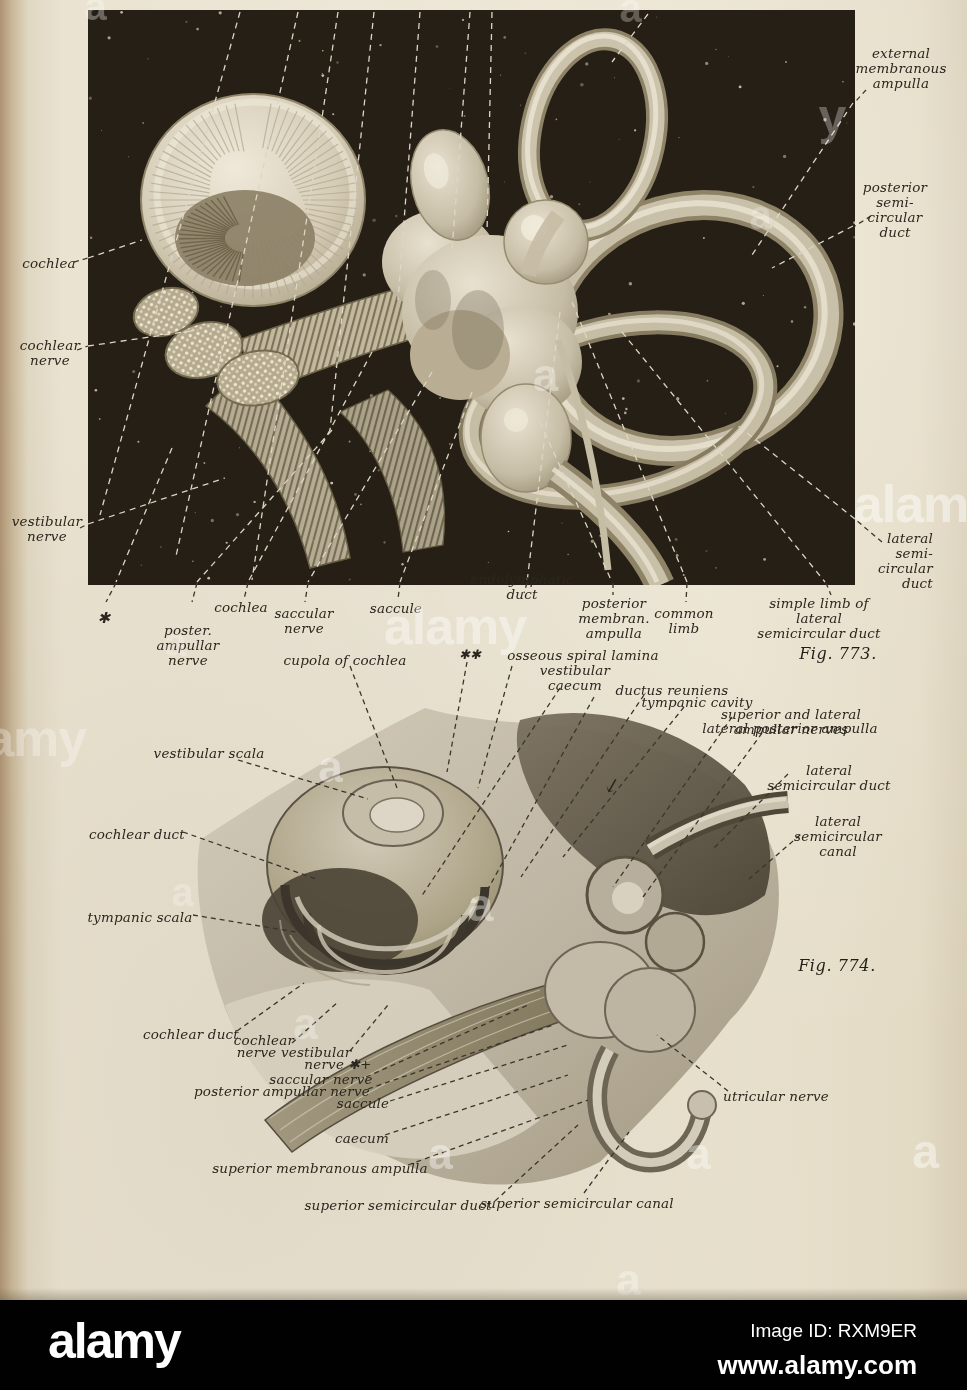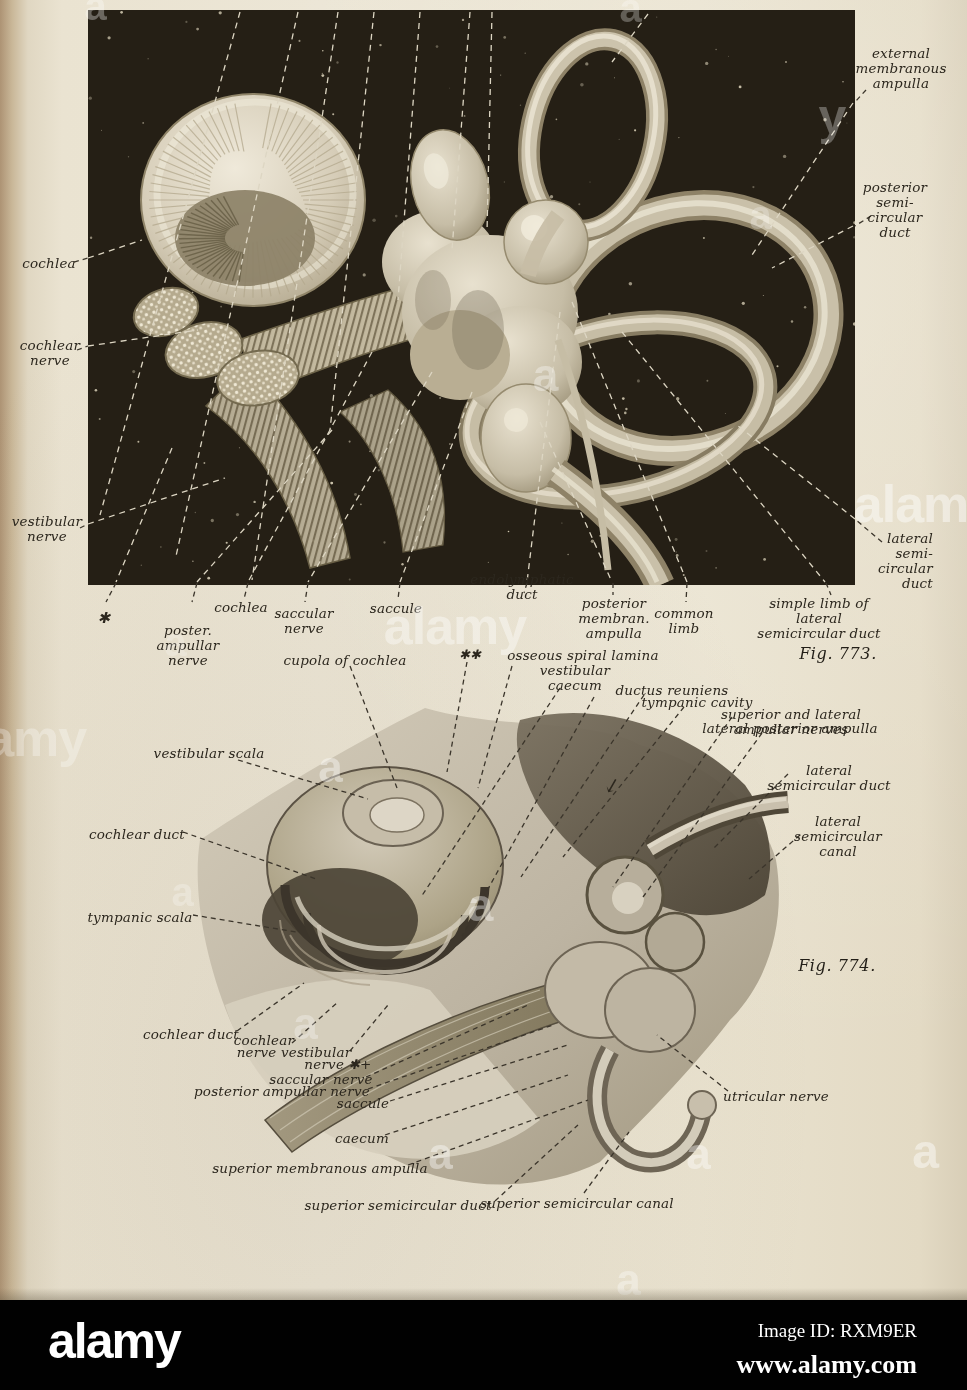--- a/index.html
+++ b/index.html
@@ -21,21 +21,21 @@
     letter-spacing:.2px;font-family:"DejaVu Serif",serif;}
   .fig-caption{position:absolute;transform:translateX(-50%);font-style:italic;font-size:16px;
     color:#221e17;letter-spacing:.6px;font-family:"DejaVu Serif",serif;}
   .wm-layer{position:absolute;inset:0;pointer-events:none;}
   .wm{position:absolute;transform:translateX(-50%);color:#ffffff;
     font-family:"Liberation Sans",sans-serif;font-weight:bold;letter-spacing:-1px;line-height:1;}
   .bar{position:absolute;left:0;top:1300px;width:967px;height:90px;background:#010101;}
   .bar-logo{position:absolute;left:48px;top:16px;font-family:"Liberation Sans",sans-serif;
     font-weight:bold;font-size:50px;color:#fff;letter-spacing:-2px;line-height:1;}
   .bar-meta{position:absolute;right:50px;top:20px;text-align:right;color:#fff;
-    font-family:Liberation Serif, serif;}
+    font-family:Liberation Sans, sans-serif;}
   .bar-id{font-size:19px;}
   .bar-url{font-size:26px;font-weight:bold;margin-top:8px;}
   .shadow-strip{position:absolute;left:0;top:1288px;width:967px;height:12px;
     background:linear-gradient(180deg,transparent,rgba(90,80,60,.35));}
 </style>
 </head>
 <body>
 
 <div class="page"></div>
 <div class="page-tone"></div>

